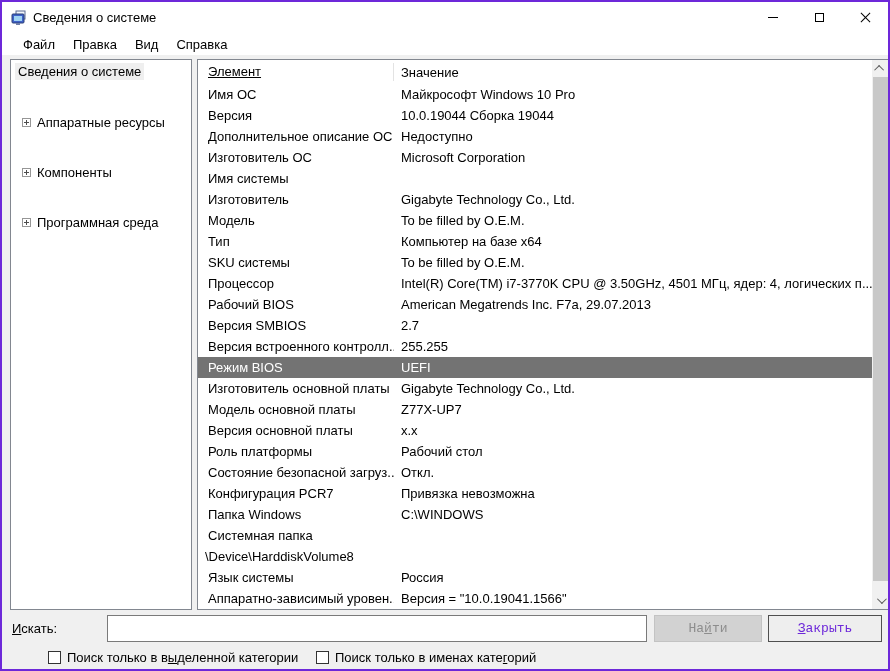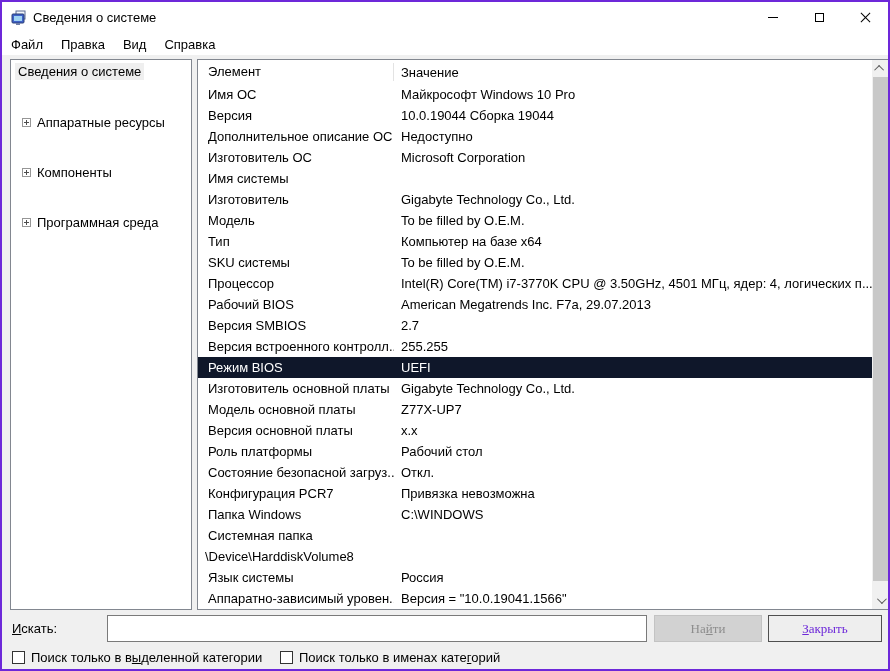--- a/index.html
+++ b/index.html
@@ -17,60 +17,60 @@
   .winbtn{width:46px;height:31px;border:none;background:#fff;display:flex;
     align-items:center;justify-content:center;padding:0;cursor:default;}
   .glyph-min{width:10px;height:1px;background:#000;display:block;}
   .glyph-max{width:9px;height:9px;border:1px solid #000;display:block;}
   .glyph-close{position:relative;width:11px;height:11px;display:block;}
   .glyph-close::before,.glyph-close::after{content:"";position:absolute;left:-1px;top:5px;
     width:13px;height:1px;background:#000;}
   .glyph-close::before{transform:rotate(45deg);}
   .glyph-close::after{transform:rotate(-45deg);}
   
-  .menubar{height:22px;background:#fff;display:flex;align-items:center;padding-left:0;}
+  .menubar{height:22px;background:#fff;display:flex;align-items:center;padding-left:12px;}
   .menu-item{padding:2px 9px;white-space:nowrap;}
   
   .content{position:absolute;left:0;right:0;top:54px;bottom:0;background:#f0f0f0;}
   .panel{position:absolute;top:3px;height:551px;background:#fff;border:1px solid #828790;}
   .tree-panel{left:8px;width:182px;padding:2px 0 0 3px;overflow:hidden;}
   .tree-root{display:inline-block;background:#efefef;padding:1px 3px;margin:1px 0 2px 1px;white-space:nowrap;}
   .tree-item{display:flex;align-items:center;height:20px;padding-left:8px;white-space:nowrap;margin-top:30px;}
   .expander{width:9px;height:9px;border:1px solid #969696;background:#fff;position:relative;
     flex:none;margin-right:6px;}
   .expander::before{content:"";position:absolute;left:1px;top:3px;width:5px;height:1px;background:#4d4d4d;}
   .expander::after{content:"";position:absolute;left:3px;top:1px;width:1px;height:5px;background:#4d4d4d;}
   
   .list-panel{left:195px;width:693px;overflow:hidden;}
   .table{position:absolute;left:0;top:0;right:17px;bottom:0;overflow:hidden;}
   .hdr{display:flex;height:24px;align-items:center;}
-  .hdr .c-item{border-right:1px solid #e3e3e3;height:18px;line-height:18px;}
+  .hdr .c-item{border-right:1px solid #e3e3e3;height:18px;line-height:18px;text-decoration:underline;}
   .c-item{width:196px;flex:none;padding-left:10px;overflow:hidden;white-space:nowrap;}
   .c-value{flex:1;padding-left:7px;overflow:hidden;white-space:nowrap;text-overflow:clip;}
   .row{display:flex;height:21px;line-height:21px;white-space:nowrap;}
-  .row.selected{background:#0f172a;color:#fff;}
+  .row.selected{background:#737373;color:#fff;}
   
   .vscroll{position:absolute;top:0;right:0;bottom:0;width:17px;background:#f0f0f0;}
   .scroll-arrow{position:absolute;left:0;width:17px;height:17px;display:flex;align-items:center;justify-content:center;}
   .scroll-arrow.up{top:0;} .scroll-arrow.down{bottom:0;}
   .chev{width:7px;height:7px;border-left:1px solid #5a5a5a;border-top:1px solid #5a5a5a;}
   .chev.up{transform:rotate(45deg) translateY(2px);}
   .chev.down{transform:rotate(225deg) translateY(2px);}
   .scroll-thumb{position:absolute;left:1px;width:15px;top:17px;height:calc(100% - 45px);background:#c8c8c8;}
   
   .search-label{position:absolute;left:10px;top:565px;}
   .u{text-decoration:underline;}
   .search-input{position:absolute;left:105px;top:559px;width:540px;height:27px;
     border:1px solid #7a7a7a;background:#fff;font-family:"Liberation Sans",sans-serif;
     font-size:13px;padding:0 6px;}
-  .btn{position:absolute;top:559px;height:27px;font-family:Liberation Serif, serif;
+  .btn{position:absolute;top:559px;height:27px;font-family:Liberation Mono, monospace;
     font-size:13px;text-align:center;}
   .btn-find{left:652px;width:108px;background:#d2d2d2;border:1px solid #c3c3c3;color:#8d8d8d;}
   .btn-close{left:766px;width:114px;background:#eeeeee;border:1px solid #4f4f4f;color:#6d28d9;}
-  .cb-row{position:absolute;top:594px;display:flex;align-items:center;white-space:nowrap;}
+  .cb-row{position:absolute;top:594px;display:flex;align-items:center;white-space:nowrap;margin-left:36px;}
   .cb1{left:10px;} .cb2{left:278px;}
   .checkbox{width:13px;height:13px;border:1px solid #333;background:#fff;flex:none;margin-right:6px;}
 </style>
 </head>
 <body>
 
 <div class="window">
 
   <div class="titlebar">
     <span class="app-icon">

